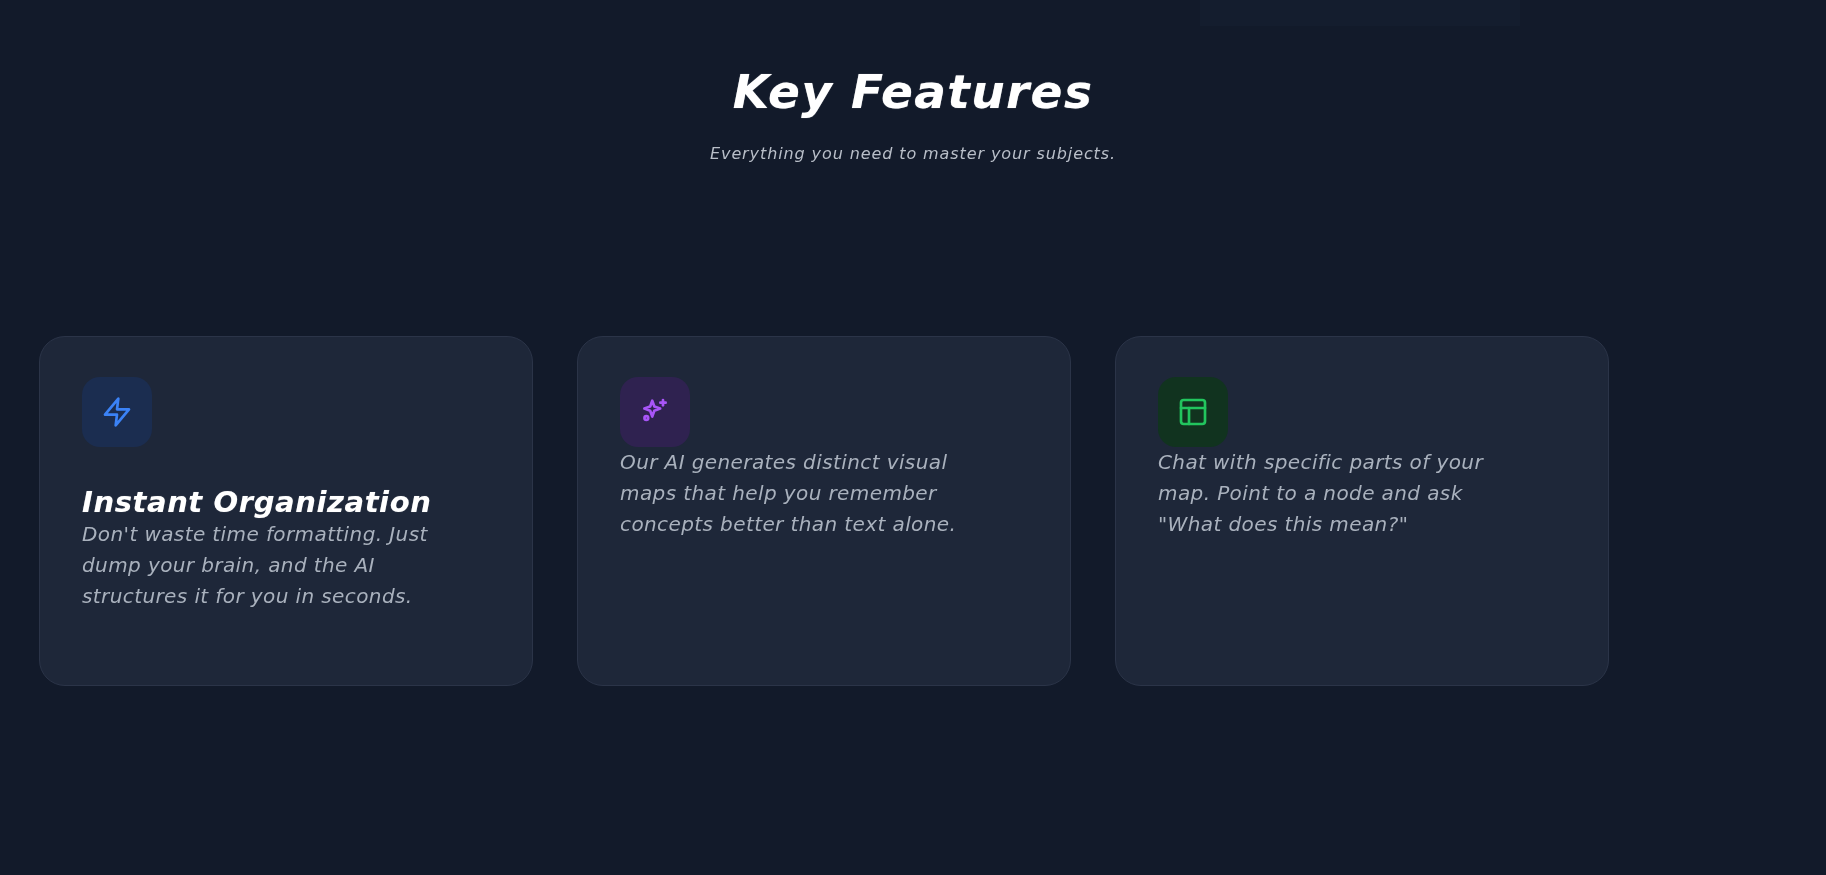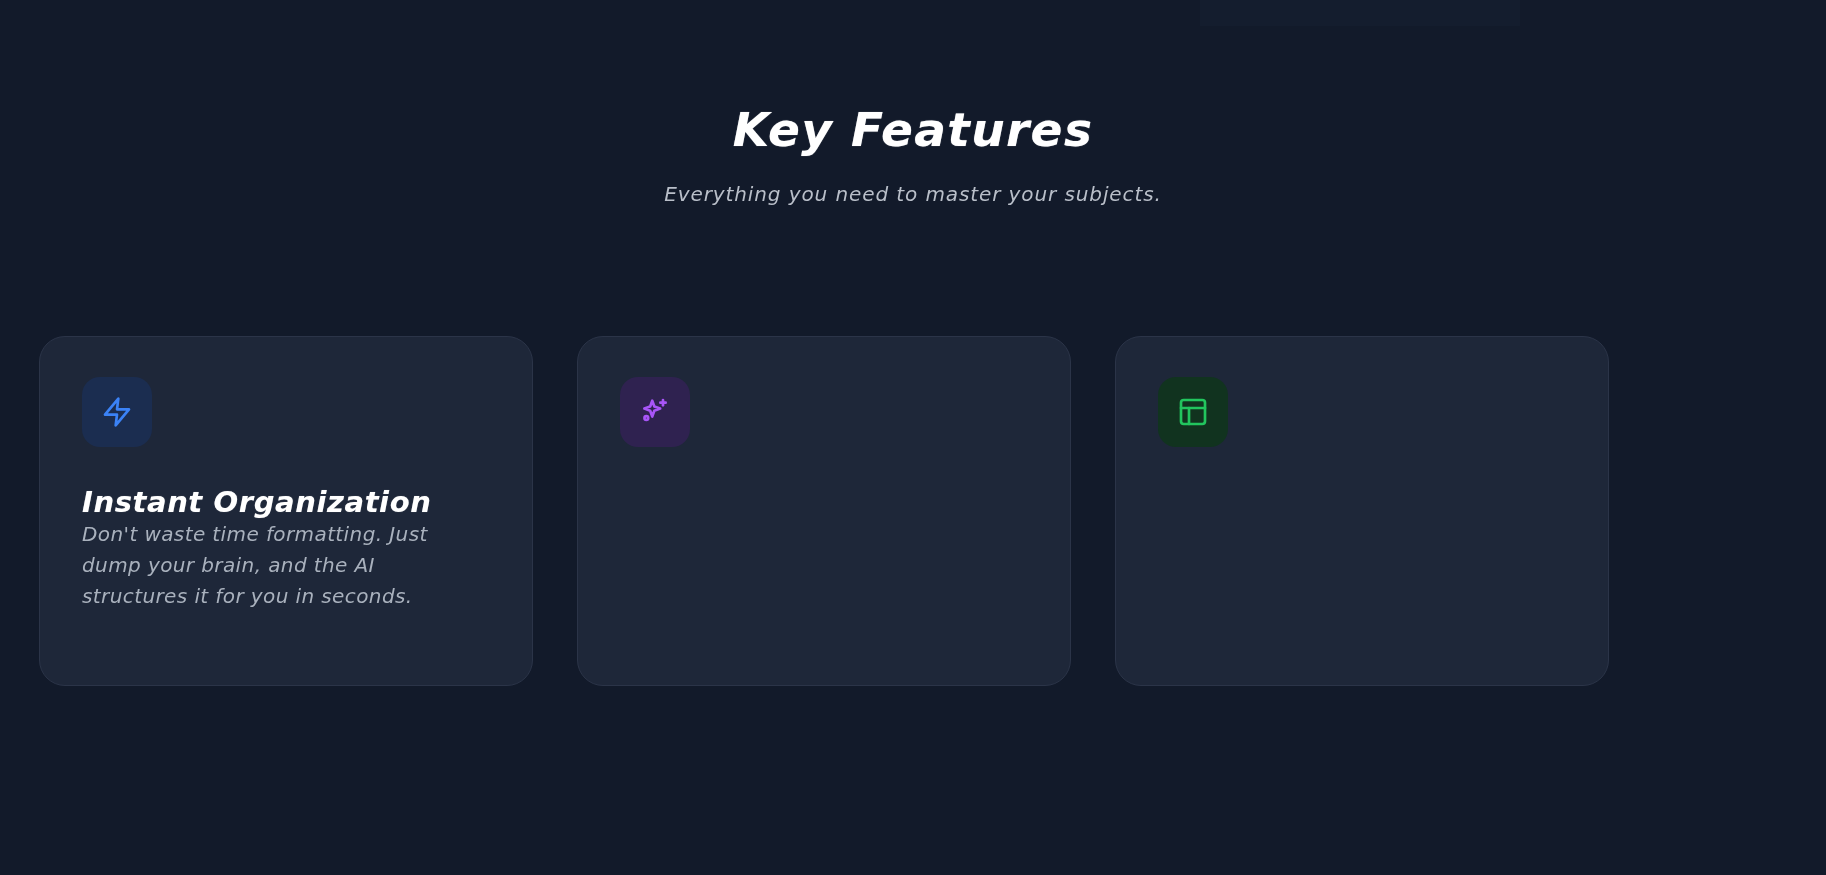--- a/index.html
+++ b/index.html
@@ -28,40 +28,40 @@
   }
 
   .page {
     position: relative;
     width: 1826px;
     height: 875px;
   }
 
   .section-header {
     text-align: center;
-    padding-top: 104px;
+    padding-top: 66px;
   }
 
   .section-title {
     font-family: "DejaVu Sans", sans-serif;
     font-style: italic;
     font-weight: 700;
     font-size: 47px;
     line-height: 1.1;
     color: #ffffff;
     letter-spacing: 1.4px;
     text-shadow: 0 0 1px rgba(255,255,255,0.55);
   }
 
   .section-subtitle {
     margin-top: 26px;
     font-family: "DejaVu Sans", sans-serif;
     font-style: italic;
     font-weight: 400;
-    font-size: 20px;
+    font-size: 16px;
     letter-spacing: 0.9px;
     color: #b9bfc9;
   }
 
   .cards {
     position: absolute;
     top: 336px;
     left: 0;
     width: 1648px;
     display: flex;
@@ -149,28 +149,30 @@
       <div class="icon-tile sparkles">
         <span>
           <svg width="32" height="32" viewBox="0 0 24 24" fill="none" stroke="#a855f7" stroke-width="2" stroke-linecap="round" stroke-linejoin="round">
             <path d="M9.94 3.5 11.5 7.9l4.4 1.56-4.4 1.56-1.56 4.4-1.56-4.4L4 9.46l4.38-1.56L9.94 3.5Z"></path>
             <path d="M18 3v4"></path>
             <path d="M16 5h4"></path>
             <circle cx="5.5" cy="16.5" r="1.4"></circle>
           </svg>
         </span>
       </div>
+      <div class="card-desc">Our AI generates distinct visual maps that help you remember concepts better than text alone.</div>
     </div>
 
     <div class="card">
       <div class="icon-tile layout">
         <span>
           <svg width="32" height="32" viewBox="0 0 24 24" fill="none" stroke="#22c55e" stroke-width="2" stroke-linecap="round" stroke-linejoin="round">
             <rect x="3" y="3" width="18" height="18" rx="2"></rect>
             <path d="M3 9h18"></path>
             <path d="M9 9v12"></path>
           </svg>
         </span>
       </div>
+      <div class="card-desc">Chat with specific parts of your map. Point to a node and ask "What does this mean?"</div>
     </div>
 
   </div>
 </div>
 
 </body></html>

